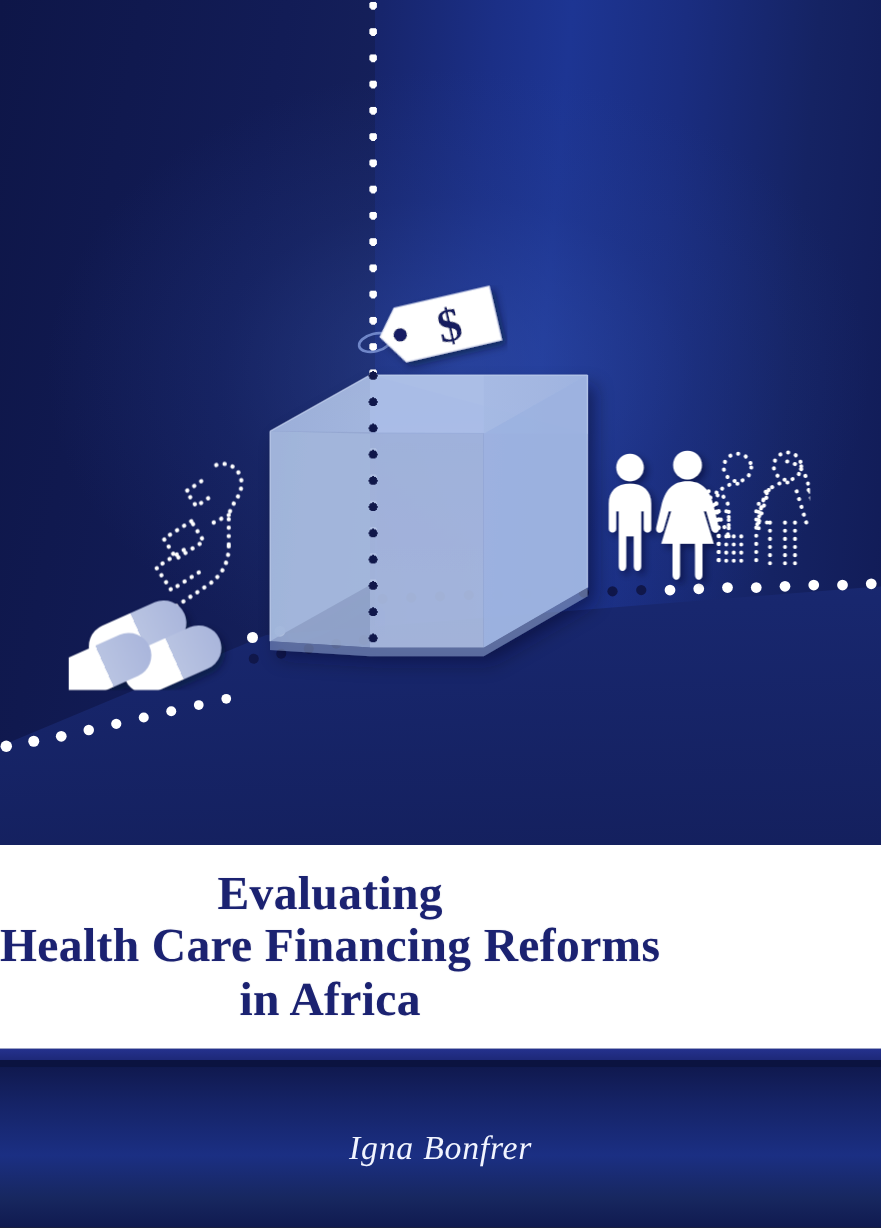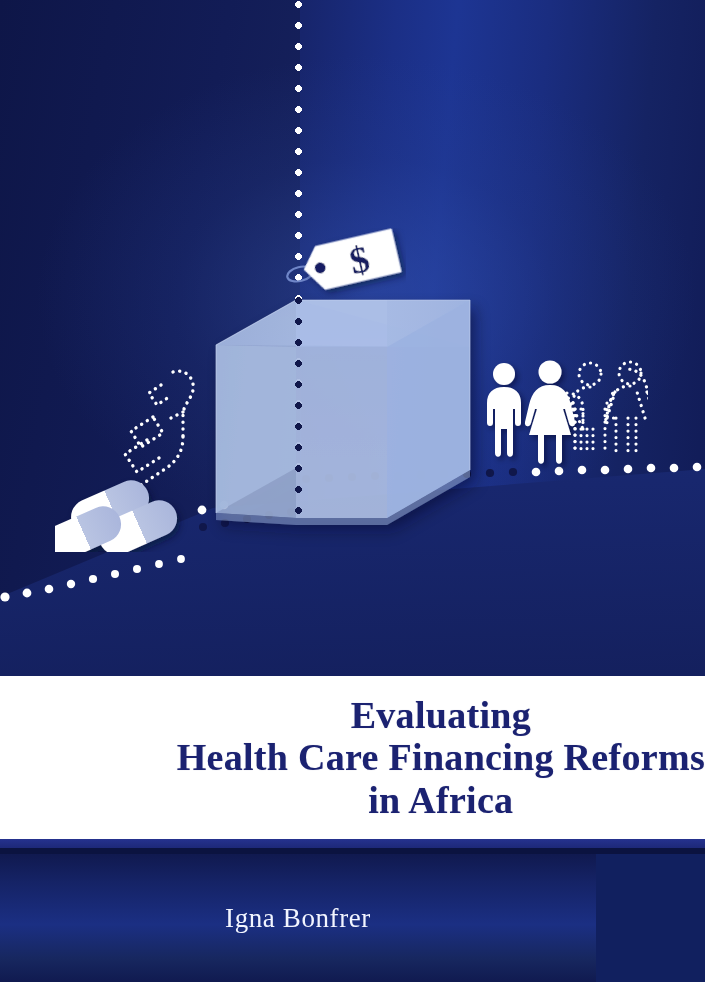--- a/index.html
+++ b/index.html
@@ -115,21 +115,21 @@
 
   
   .title-band {
     position: absolute;
     left: 0; top: 676px;
     width: 705px;
     height: 163px;
     background: #ffffff;
     display: flex;
     align-items: center;
-    justify-content: flex-end;
+    justify-content: flex-start;
   }
   .title-text {
     text-align: center;
     color: #1b2271;
     font-family: "Liberation Serif", serif;
     font-weight: bold;
     font-size: 38px;
     line-height: 1.11;
     letter-spacing: 0.3px;
     white-space: pre-line;
@@ -147,31 +147,32 @@
     position: absolute;
     left: 0; top: 848px;
     width: 705px; height: 6px;
     background: #0b1340;
   }
 
   
   .author-band {
     position: absolute;
     left: 0; top: 854px;
-    width: 596px;
+    width: 705px;
     height: 128px;
     background: linear-gradient(180deg,
       #10194f 0%,
       #152366 22%,
       #1b2f83 55%,
       #17275f 82%,
       #101a50 100%);
     display: flex;
     align-items: center;
     justify-content: center;
+    font-style: italic;
   }
   .author-text {
     color: #f2f5ff;
     font-family: "Liberation Serif", serif;
     font-size: 27px;
     letter-spacing: 0.6px;
   }
 </style>
 </head>
 <body>

